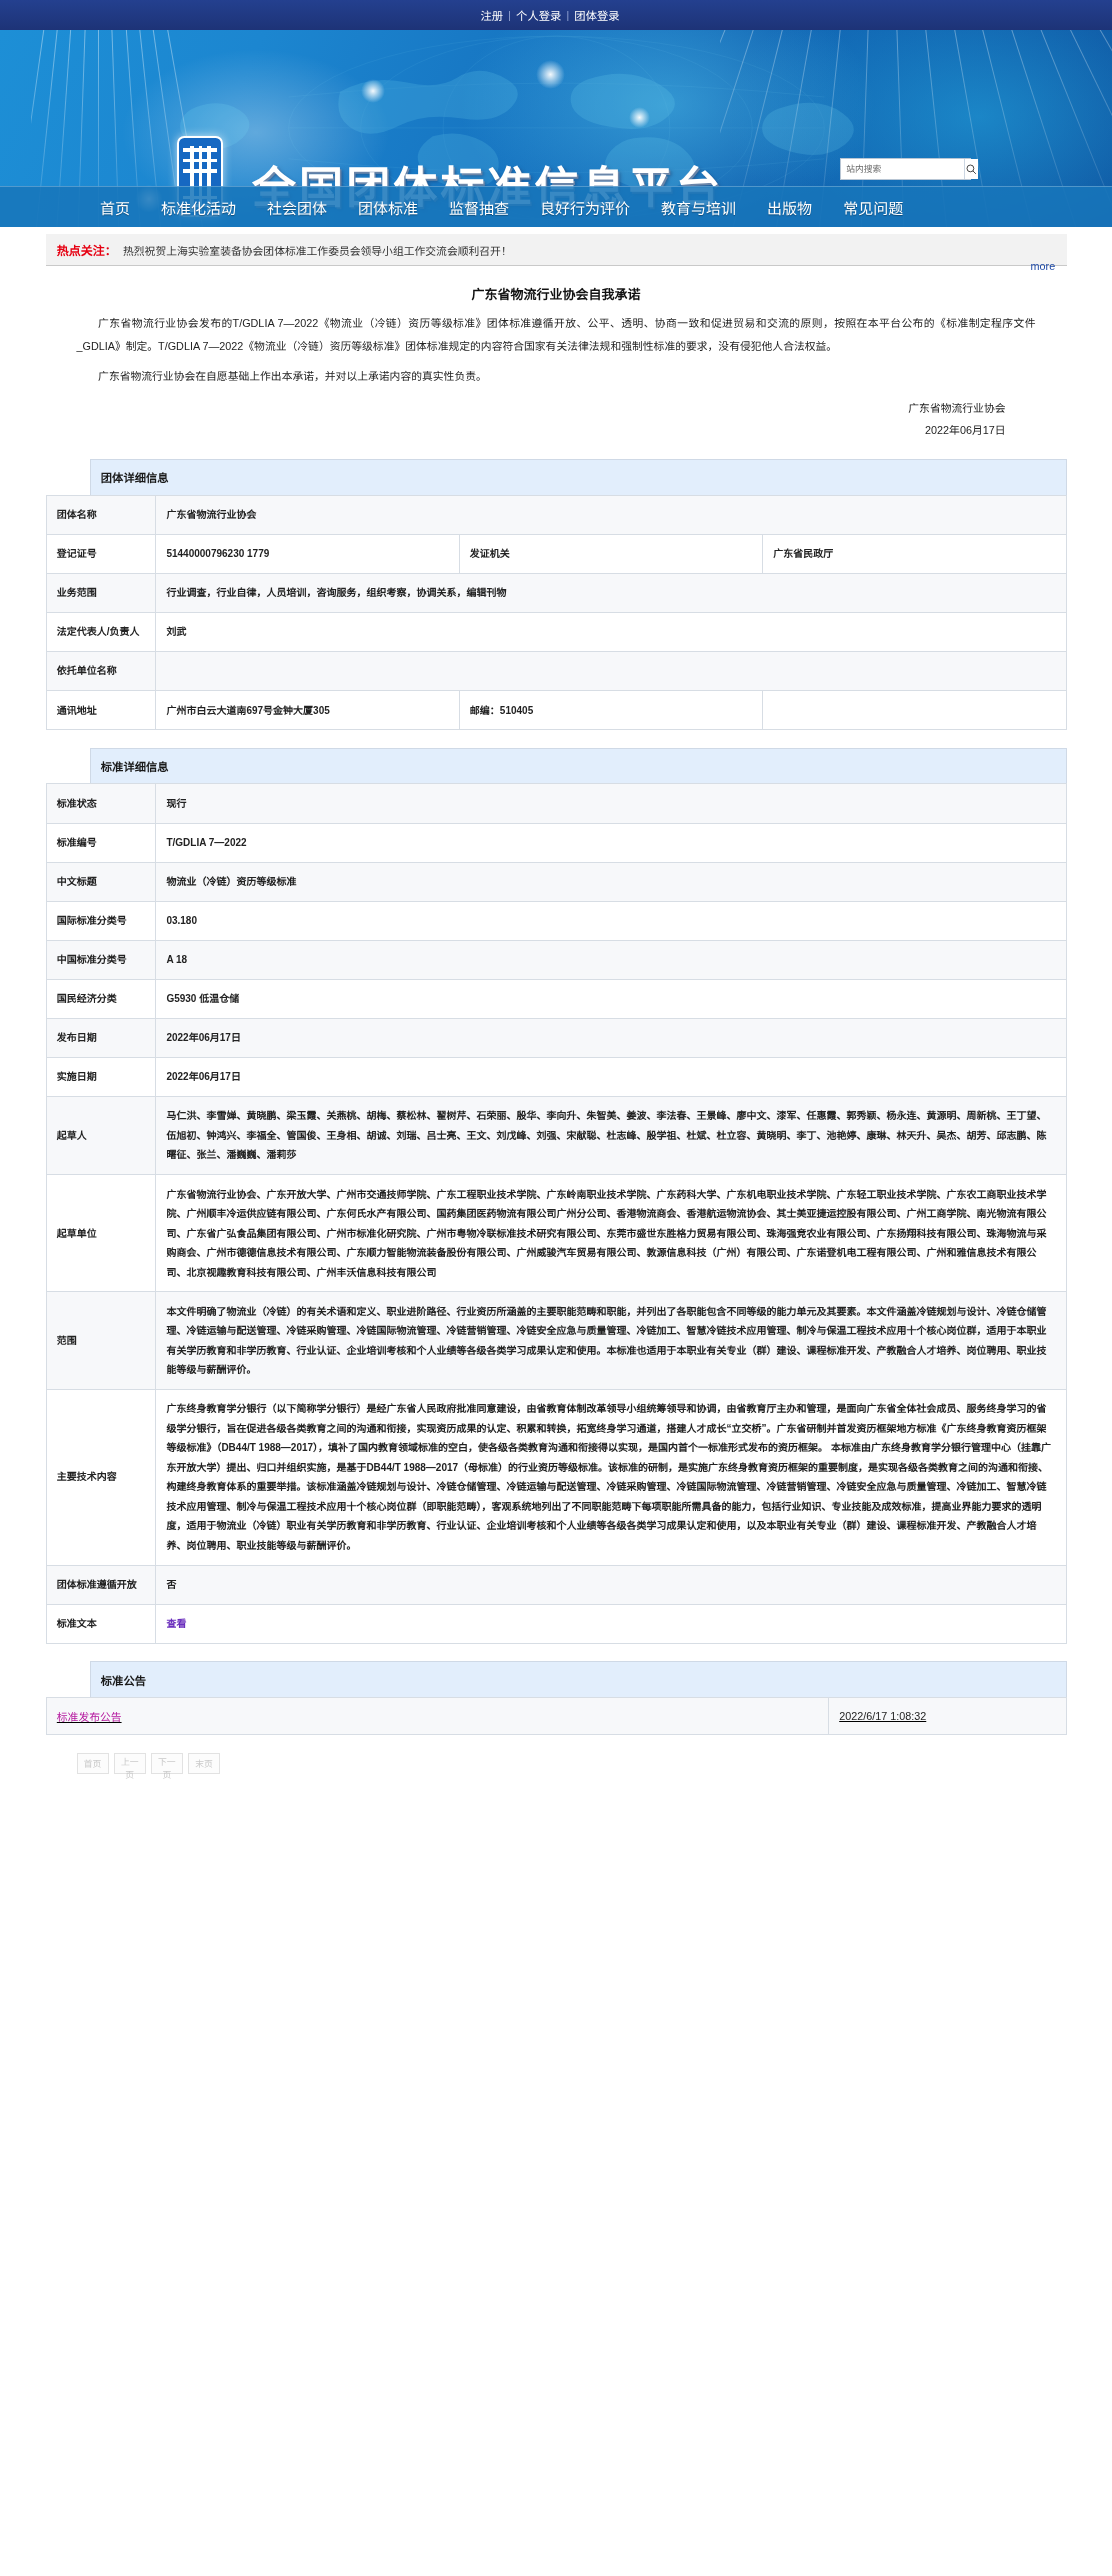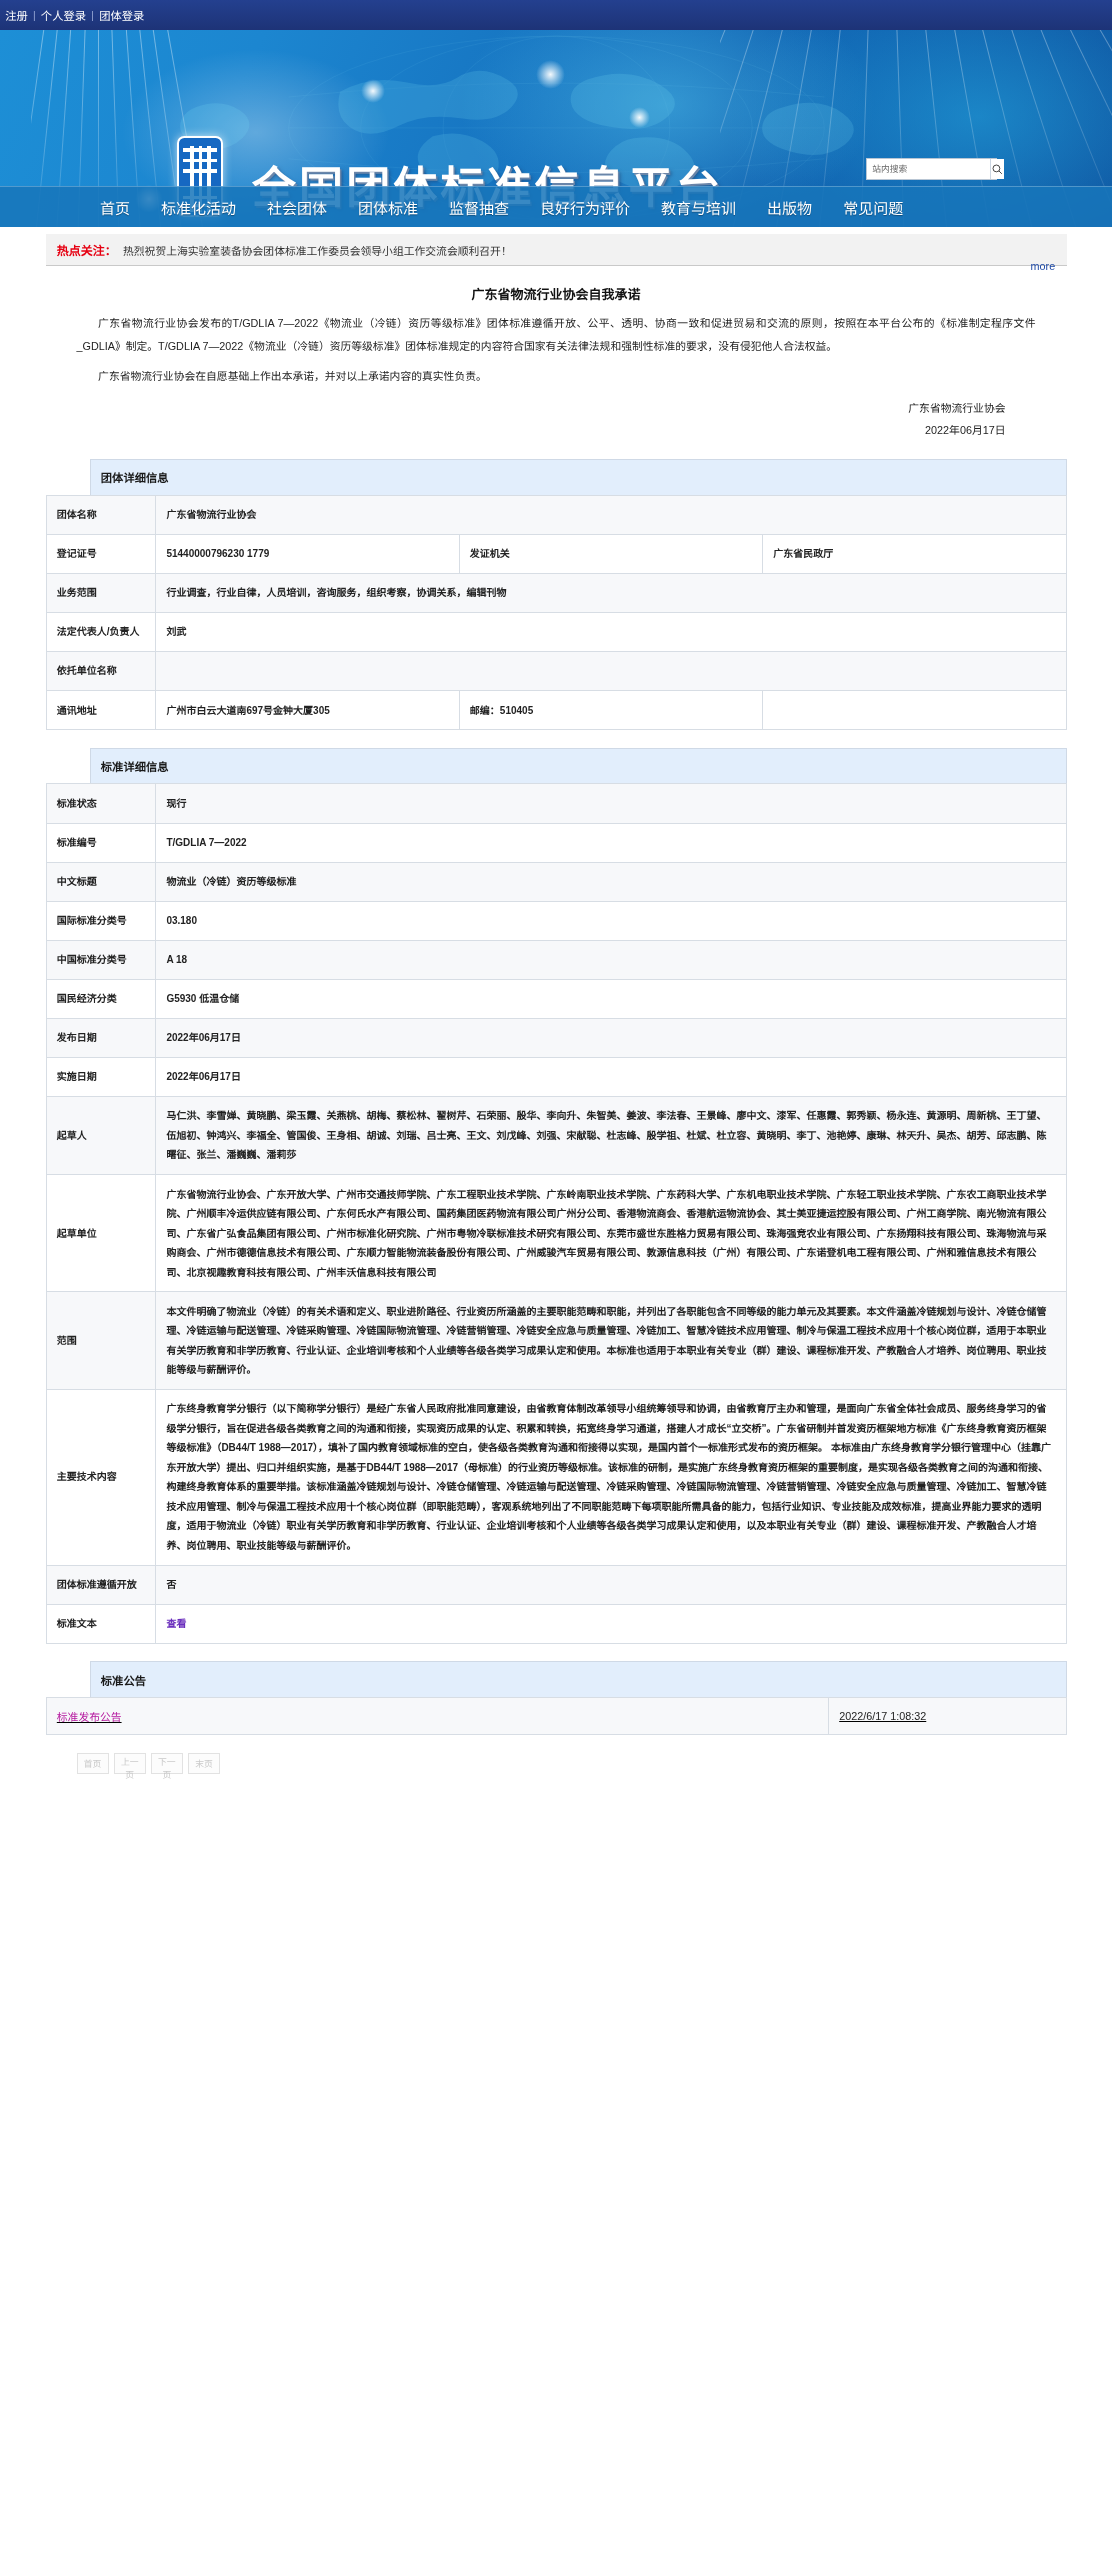--- a/index.html
+++ b/index.html
@@ -12,21 +12,21 @@
   }
   .page{width:1112px;position:relative;}
 
   
   .topbar{
     height:30px;
     background:#1f3f8f;
     background:linear-gradient(#24408f,#1d3377);
     display:flex;
     align-items:center;
-    justify-content:flex-start;
+    justify-content:center;
     padding-right:12px;
     box-sizing:border-box;
   }
   .topbar a{
     color:#ffffff;
     font-size:11.3px;
     text-decoration:none;
     padding:0 5.2px;
   }
   .topbar .sep{color:#98a9d6;font-size:10.3px;}
@@ -88,21 +88,21 @@
     letter-spacing:3.1px;
     color:#ffffff;
     font-weight:bold;
     font-family:"DejaVu Sans","Liberation Sans",sans-serif;
     text-shadow:
        1.5px 1.5px 0 rgba(120,140,170,.85),
        2.6px 2.6px 3.6px rgba(30,60,110,.55);
     white-space:nowrap;
   }
   .searchbox{
-    position:absolute;right:69px;top:128px;
+    position:absolute;right:95px;top:128px;
     display:flex;align-items:stretch;
     background:#fff;
     border:0.5px solid #b9c6d4;
     width:129px;height:19.6px;
   }
   .searchbox input{
     flex:1;border:0;outline:none;
     font-size:8.8px;color:#333;
     padding:0 5.2px;
     font-family:"Liberation Sans",sans-serif;

